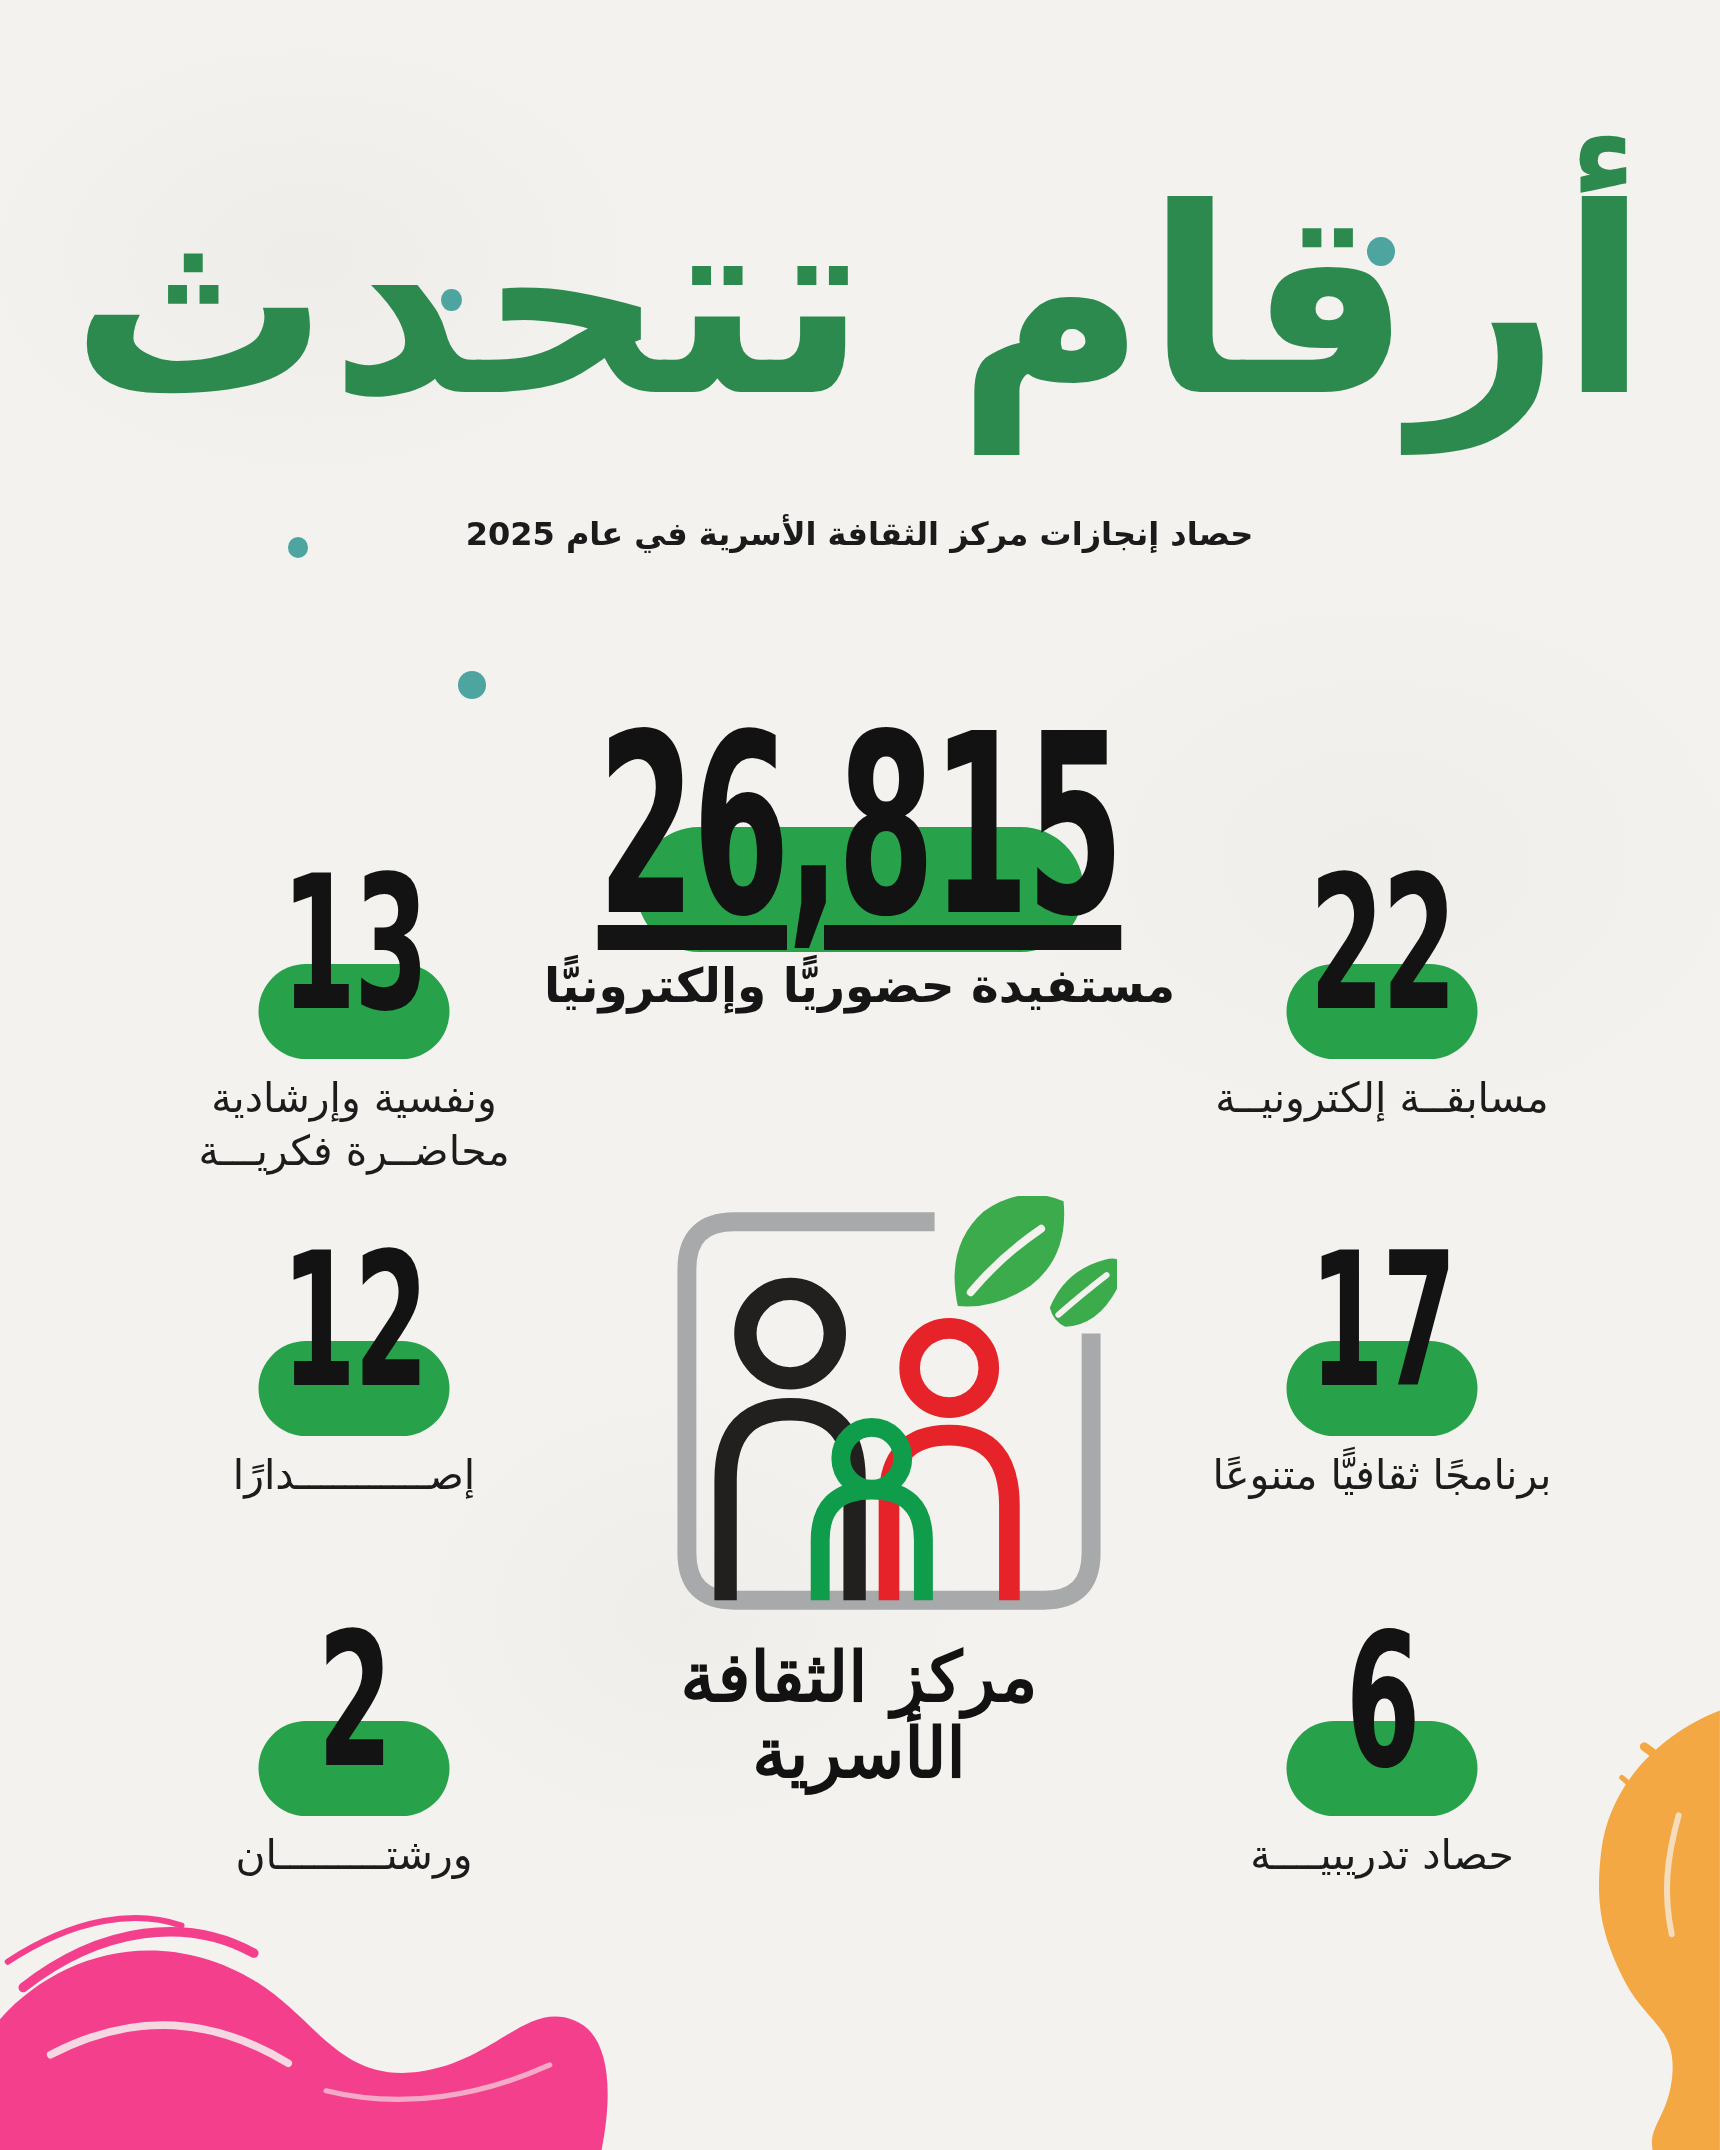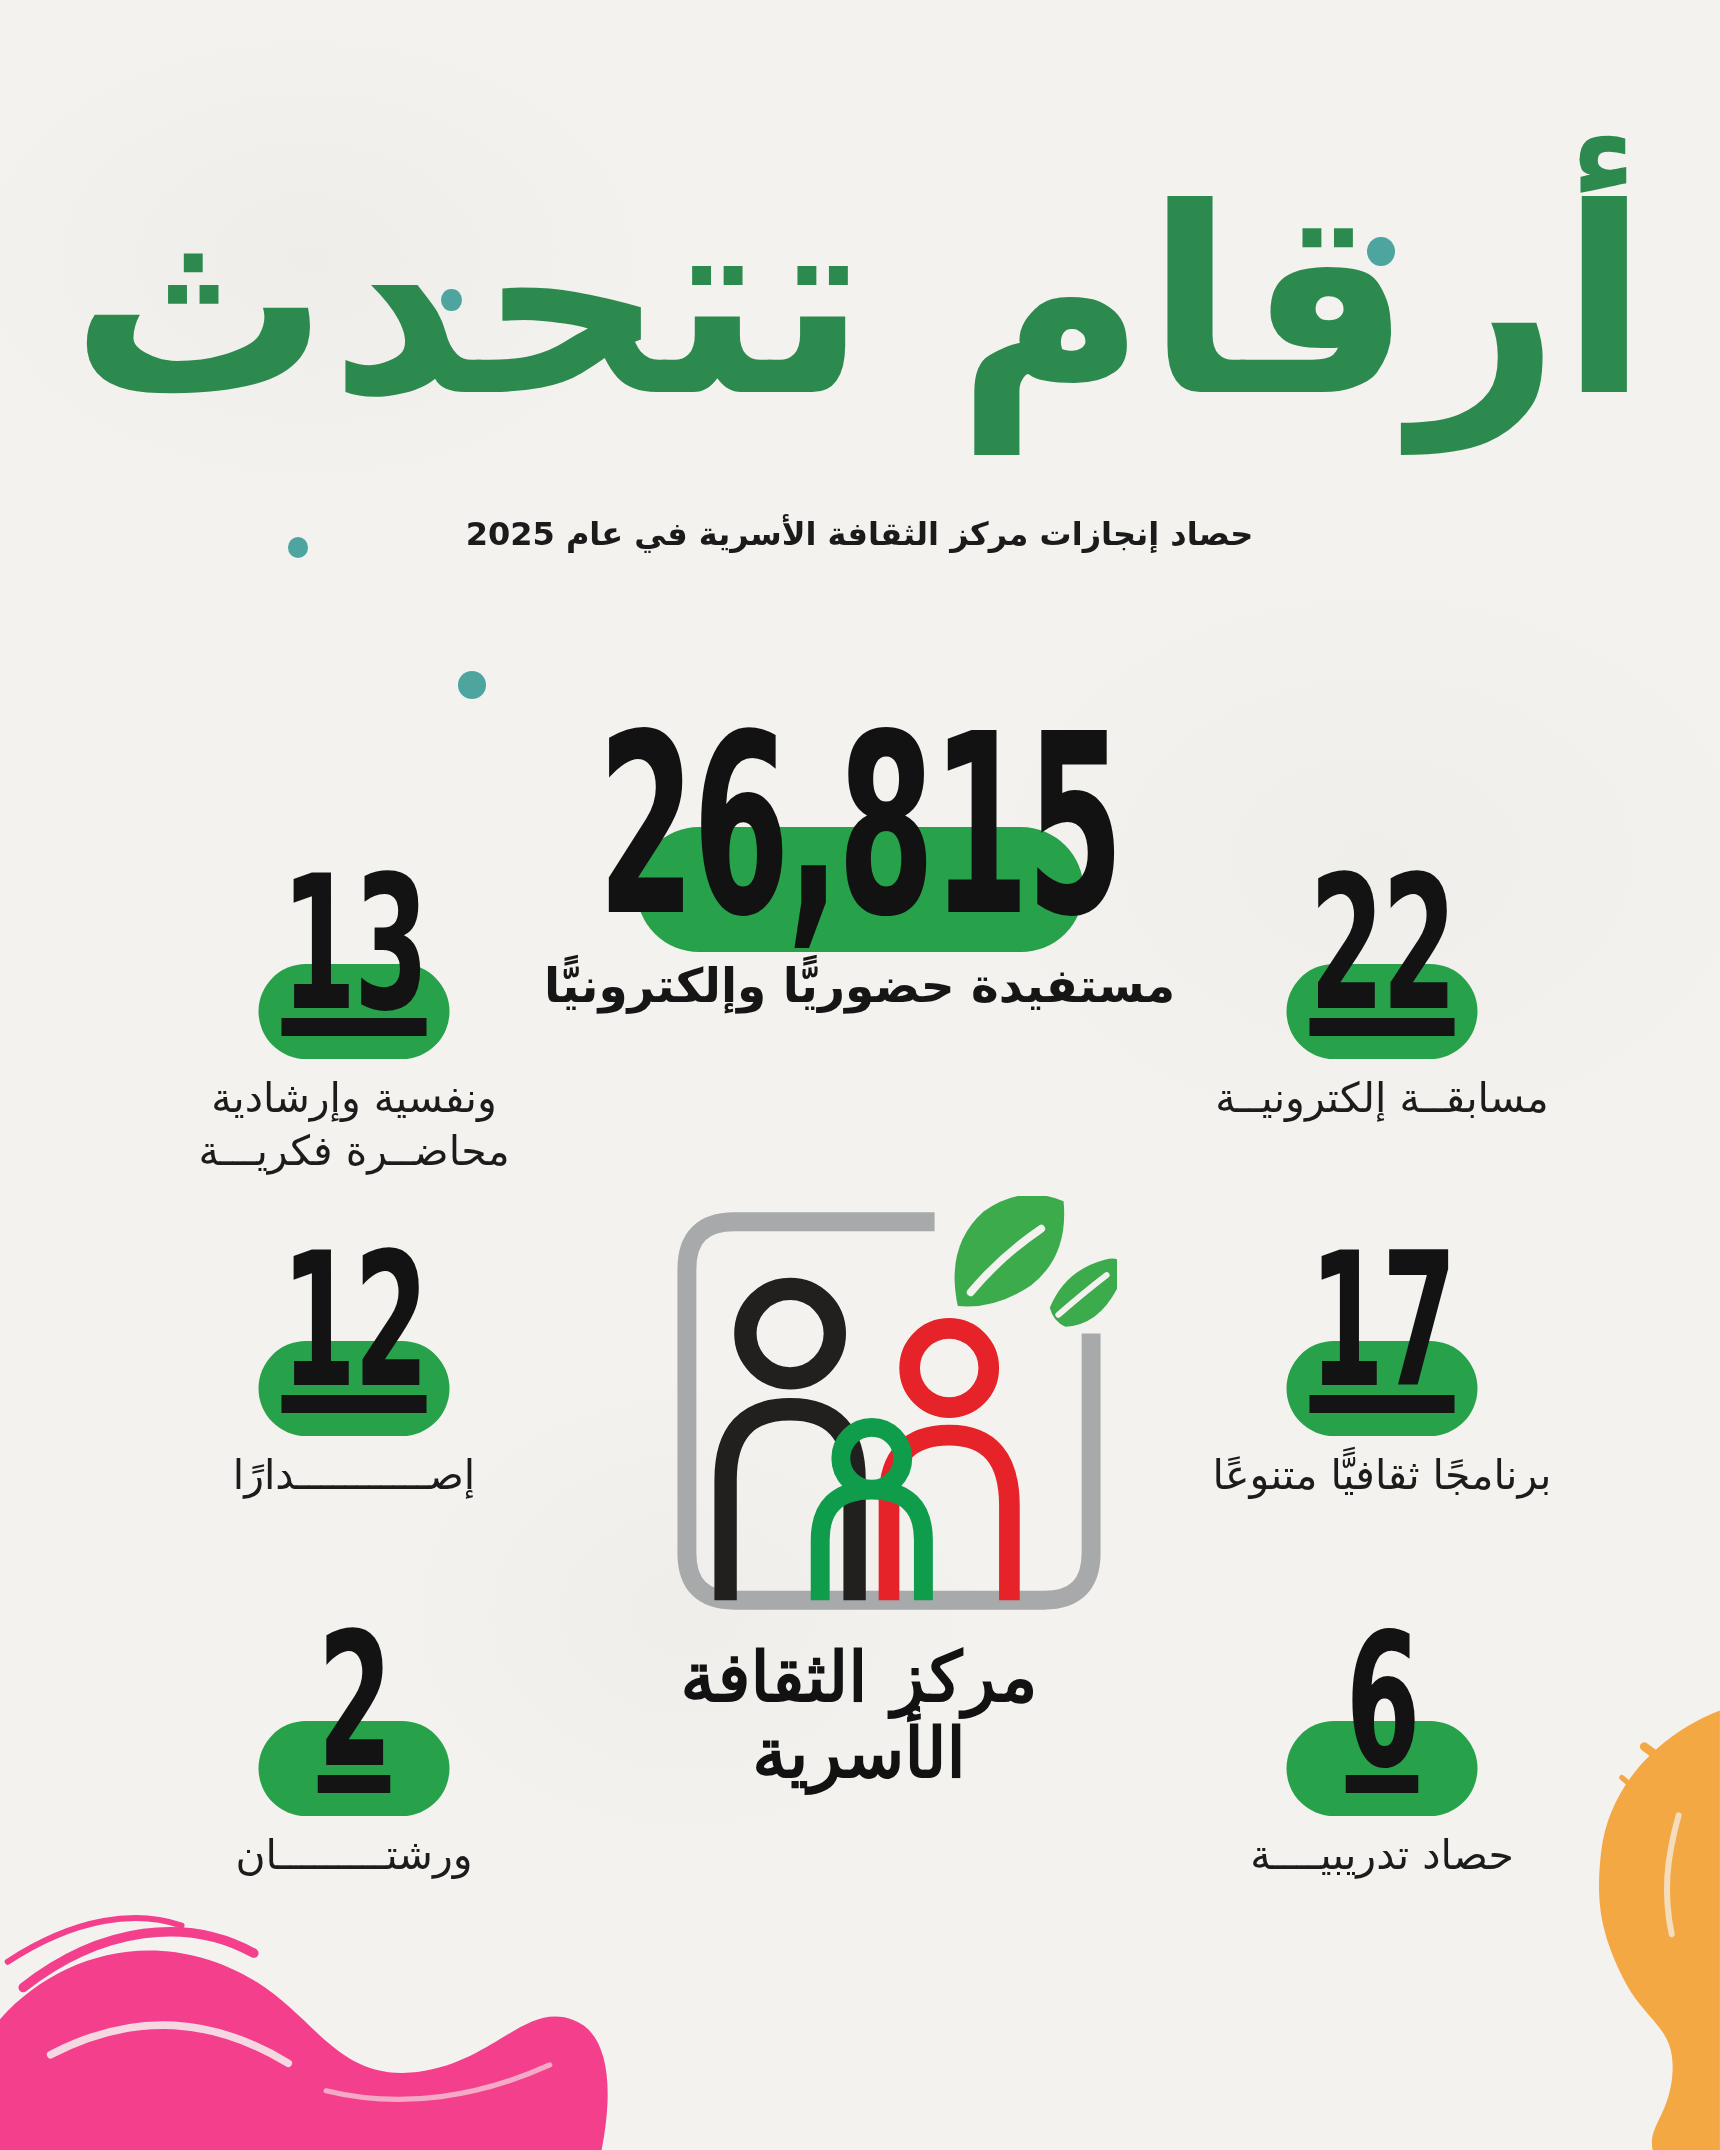--- a/index.html
+++ b/index.html
@@ -19,36 +19,36 @@
   .title{
     top:129px;left:0;width:100%;
     font-size:258px;line-height:1.35;font-weight:bold;
     color:#2d8a4f;direction:rtl;
   }
   .subtitle{
     top:515px;left:0;width:100%;
     font-size:32px;line-height:1.2;font-weight:700;
     color:#1b1b1b;direction:rtl;letter-spacing:0;
   }
-  .hero{top:707px;left:0;width:100%;height:344px;}
+  .hero{top:707px;left:0;width:100%;height:344px;text-decoration:underline;}
   .hero .pill{
     position:absolute;left:50%;top:120px;transform:translateX(-50%);
     width:447px;height:125px;border-radius:65px;background:#27a24a;z-index:0;
   }
   .hero .num{
     position:relative;z-index:1;
     font-size:250px;line-height:0.95;font-weight:800;
     transform:scaleX(0.56);transform-origin:50% 50%;
     letter-spacing:-0.02em;color:#121212;white-space:nowrap;
   }
   .hero .lbl{
     position:absolute;top:251px;left:0;width:100%;
     font-size:47px;font-weight:700;color:#161616;direction:rtl;
   }
-  .stat{position:absolute;width:396px;height:370px;text-decoration:underline;}
+  .stat{position:absolute;width:396px;height:370px;}
   .stat .pill{
     position:absolute;left:50%;top:112px;transform:translateX(-50%);
     width:191px;height:95px;border-radius:48px;background:#27a24a;z-index:0;
   }
   .stat .num{
     position:relative;z-index:1;
     font-size:185px;line-height:1;font-weight:800;
     transform:scaleX(0.58);transform-origin:50% 50%;
     letter-spacing:-0.02em;color:#131313;white-space:nowrap;
   }

